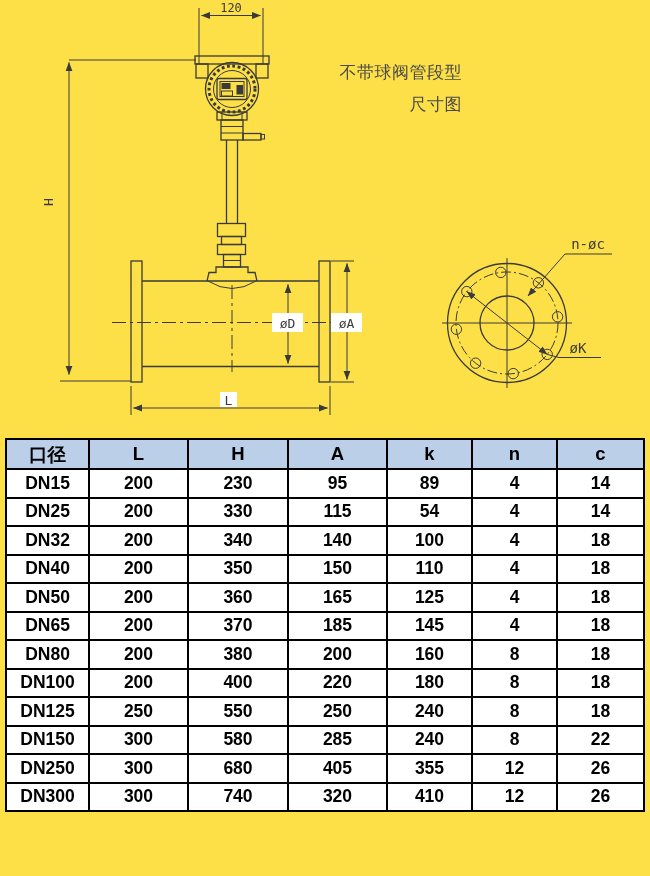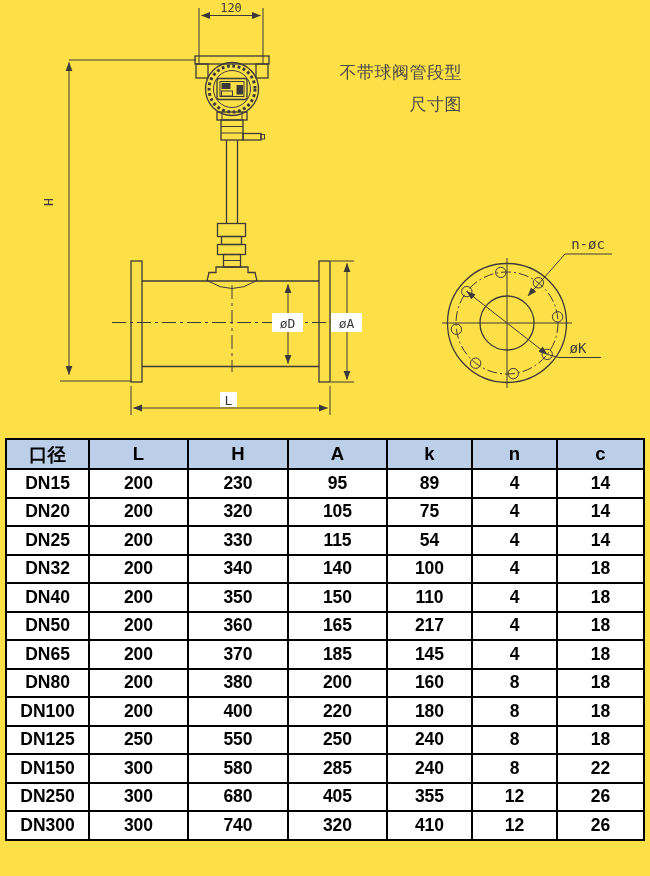--- a/index.html
+++ b/index.html
@@ -175,29 +175,20 @@
           <tr>
             <td>DN15</td>
             <td>200</td>
             <td>230</td>
             <td>95</td>
             <td>89</td>
             <td>4</td>
             <td>14</td>
           </tr>
           <tr>
-            <td>DN20</td>
-            <td>200</td>
-            <td>320</td>
-            <td>105</td>
-            <td>75</td>
-            <td>4</td>
-            <td>14</td>
-          </tr>
-          <tr>
             <td>DN25</td>
             <td>200</td>
             <td>330</td>
             <td>115</td>
             <td>54</td>
             <td>4</td>
             <td>14</td>
           </tr>
           <tr>
             <td>DN32</td>
@@ -215,21 +206,21 @@
             <td>150</td>
             <td>110</td>
             <td>4</td>
             <td>18</td>
           </tr>
           <tr>
             <td>DN50</td>
             <td>200</td>
             <td>360</td>
             <td>165</td>
-            <td>217</td>
+            <td>125</td>
             <td>4</td>
             <td>18</td>
           </tr>
           <tr>
             <td>DN65</td>
             <td>200</td>
             <td>370</td>
             <td>185</td>
             <td>145</td>
             <td>4</td>

